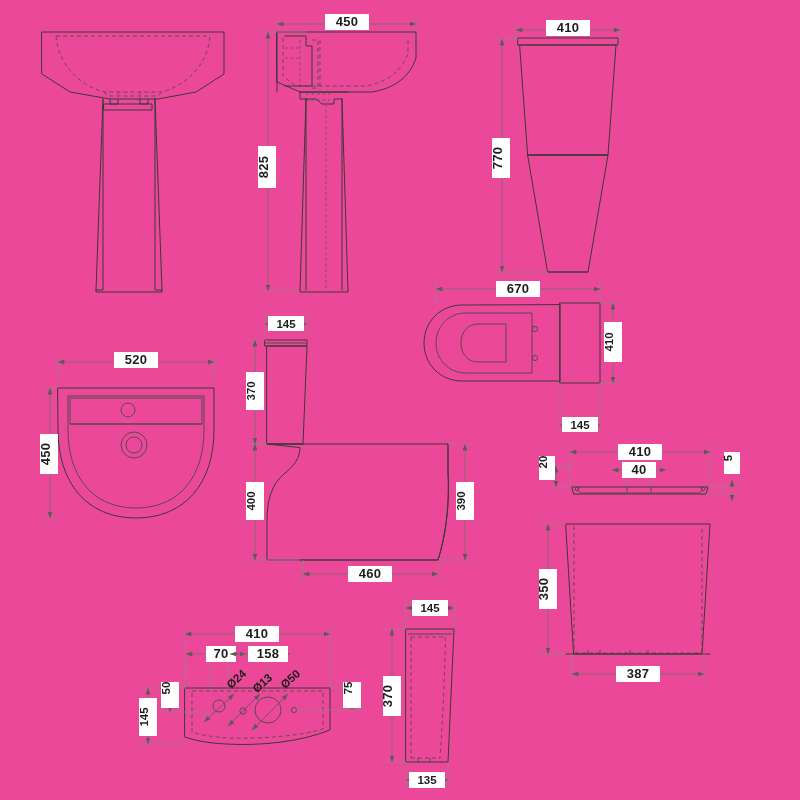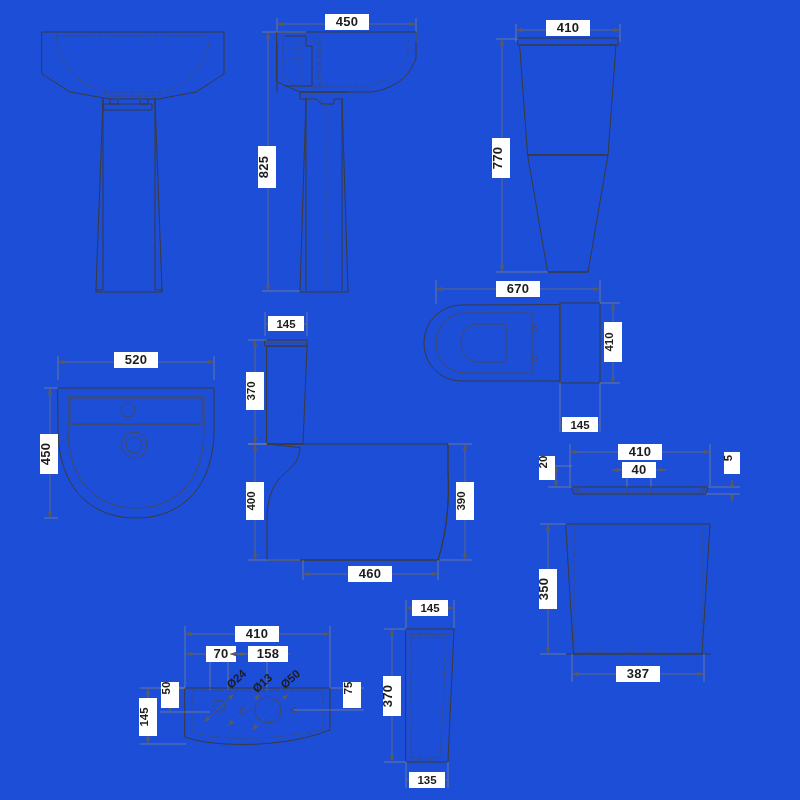--- a/index.html
+++ b/index.html
@@ -1,18 +1,18 @@
 <!DOCTYPE html>
 <html><head>
 <meta charset="utf-8">
 <style>
   html,body{margin:0;padding:0;background:#ffffff;}
   body{width:800px;height:800px;overflow:hidden;
        font-family:"Liberation Sans","DejaVu Sans",sans-serif;}
-  #sheet{position:relative;width:800px;height:800px;background:#1d4ed8;}
+  #sheet{position:relative;width:800px;height:800px;background:#ec4899;}
   svg{display:block;}
   .obj{fill:none;stroke:#3a3a3a;stroke-width:1;stroke-linejoin:round;stroke-linecap:round;}
   .objthin{fill:none;stroke:#4a4a4a;stroke-width:0.9;}
   .hid{fill:none;stroke:#4a4a4a;stroke-width:0.8;stroke-dasharray:4 3;}
   .hid2{fill:none;stroke:#555;stroke-width:0.7;stroke-dasharray:3 2.5;}
   .dim{fill:none;stroke:#6f6f6f;stroke-width:0.8;}
   .ext{fill:none;stroke:#8a8a8a;stroke-width:0.7;}
   .lead{fill:none;stroke:#555;stroke-width:0.8;}
   .arw{fill:#5a5a5a;stroke:none;}
   text.dimtxt{fill:#1d1d1d;font-family:"Liberation Sans","DejaVu Sans",sans-serif;

